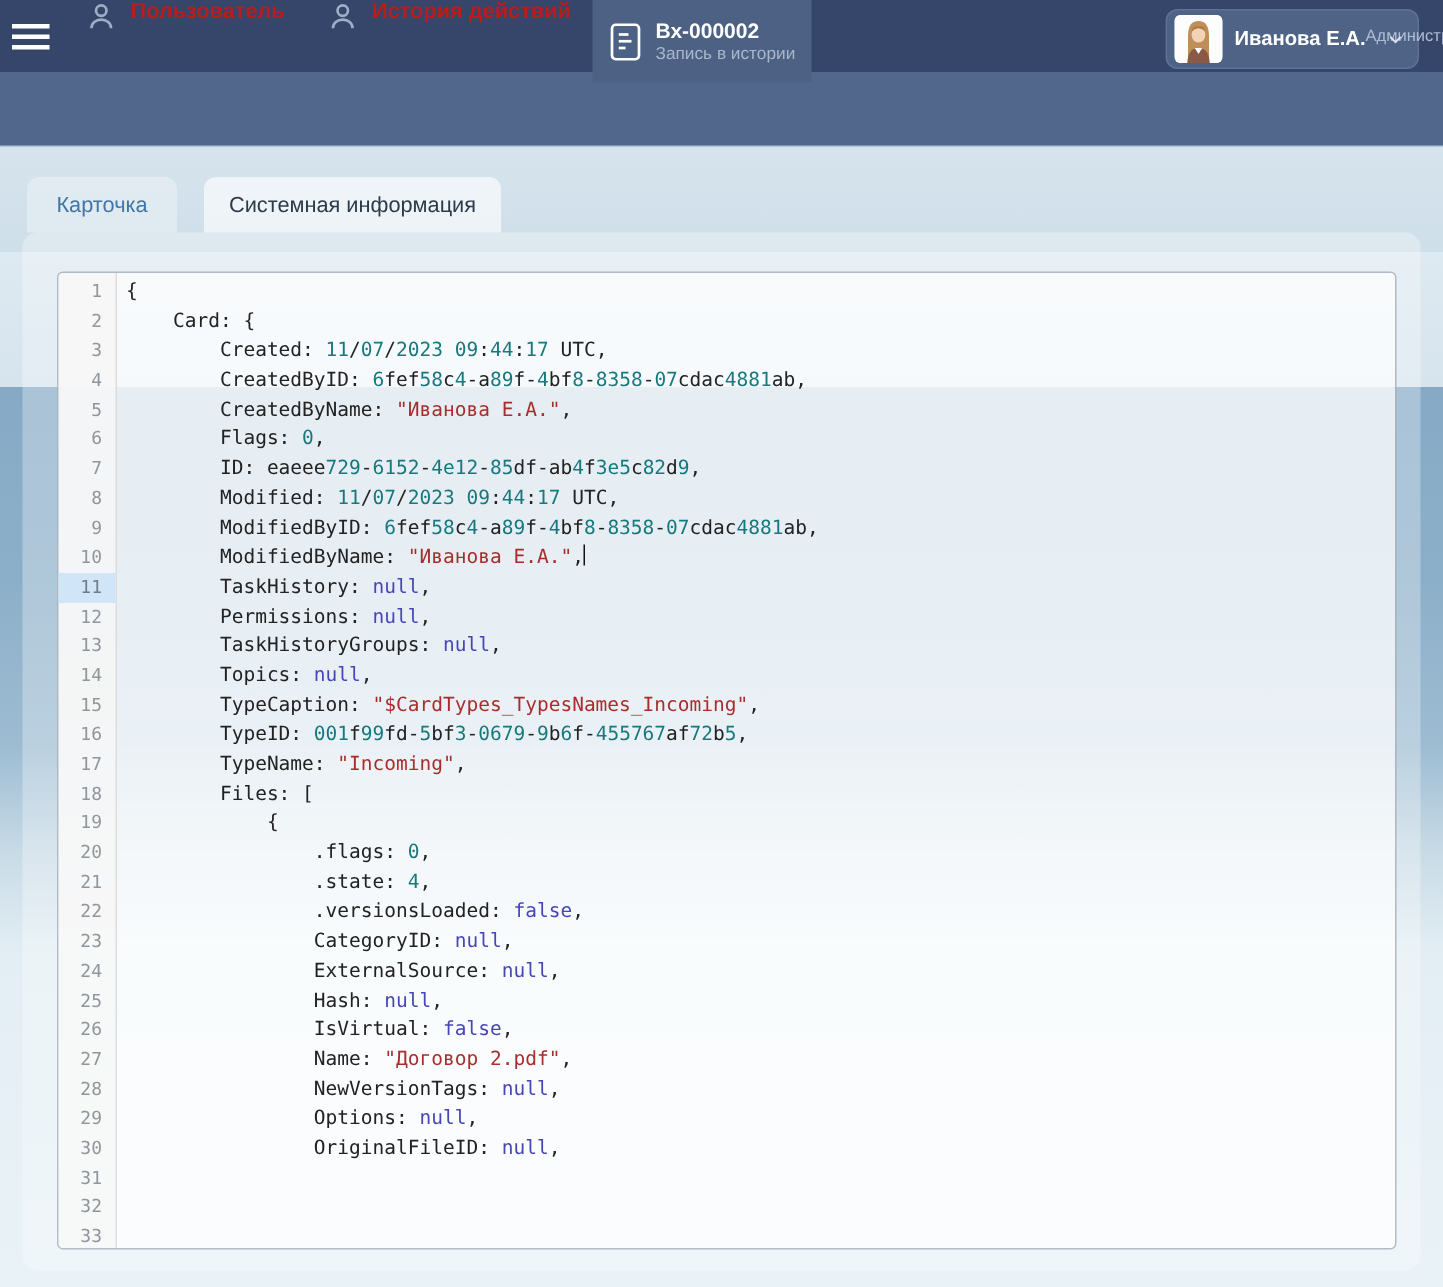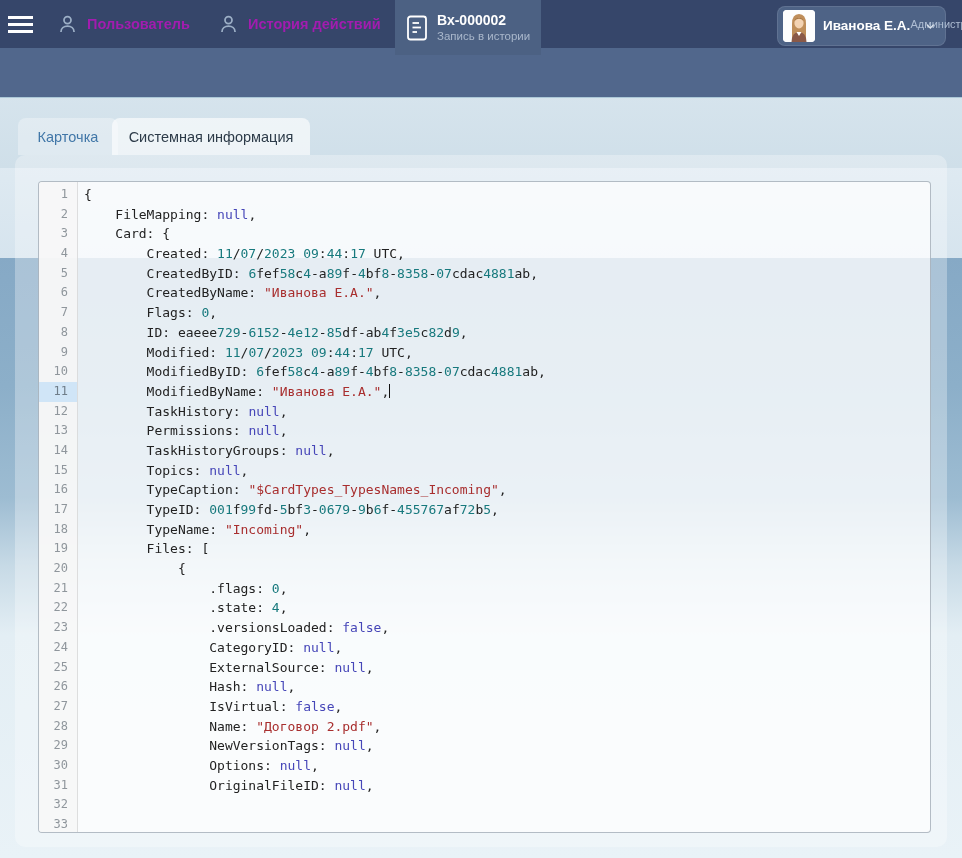--- a/index.html
+++ b/index.html
@@ -23,21 +23,21 @@
     clip-path:polygon(0 20%,8% 40%,17% 26%,28% 46%,39% 30%,51% 48%,62% 32%,75% 50%,86% 34%,100% 46%,100% 100%,0 100%);
   }
 
   
   .topbar { position:absolute; left:0; top:0; width:962px; height:48px; background:#36466a; z-index:30; }
   .band { position:absolute; left:0; top:48px; width:962px; height:49px; background:#51678c; z-index:20; }
 
   .hamburger { position:absolute; left:8px; top:16px; width:26px; height:17px; display:flex; flex-direction:column; justify-content:space-between; cursor:pointer; z-index:35;}
   .hamburger span { display:block; width:25px; height:3px; background:#fff; }
 
-  .nav-tab { position:absolute; top:0; height:48px; display:flex; align-items:center; gap:9px; color:#a21caf; font-weight:700; font-size:14.5px; cursor:pointer; z-index:35; }
+  .nav-tab { position:absolute; top:0; height:48px; display:flex; align-items:flex-start; gap:9px; color:#b91c1c; font-weight:700; font-size:14.5px; cursor:pointer; z-index:35; }
   .nav-tab svg { display:block; }
   .nav-tab1 { left:57px; }
   .nav-tab2 { left:218px; }
 
   .active-nav-tab { position:absolute; left:395px; top:0; width:146px; height:55px; background:#4c6183; display:flex; align-items:center; z-index:35; cursor:pointer; }
   .active-nav-tab .doc { margin-left:11px; }
   .active-nav-tab .txt { margin-left:9px; display:flex; flex-direction:column; }
   .active-nav-tab .title { color:#ffffff; font-weight:700; font-size:14px; line-height:17px; }
   .active-nav-tab .sub { color:#a9b7cb; font-size:11.5px; line-height:14px; }
 
@@ -46,21 +46,21 @@
   .user-txt { margin-left:8px; display:flex; flex-direction:row; min-width:0; }
   .user-name { color:#ffffff; font-weight:700; font-size:13.5px; line-height:16px; white-space:nowrap; }
   .user-role { color:#aebdd3; font-size:11px; line-height:13px; white-space:nowrap; }
   .chevron { margin-left:auto; margin-right:10px; }
 
   
   .panel { position:absolute; left:15px; top:155px; width:932px; height:692px; background:rgba(255,255,255,.30); border-radius:10px; z-index:5; }
 
   .ctab { position:absolute; top:118px; height:37px; border-radius:8px 8px 0 0; display:flex; align-items:center; justify-content:center; font-size:14.5px; cursor:pointer; z-index:6; }
   .ctab-card { left:18px; width:100px; background:rgba(255,255,255,.32); color:#4177a8; }
-  .ctab-sys { left:112px; width:198px; background:rgba(255,255,255,.62); color:#2d3b49; }
+  .ctab-sys { left:136px; width:198px; background:rgba(255,255,255,.62); color:#2d3b49; }
 
   
   .editor { position:absolute; left:38px; top:181px; width:893px; height:652px; background:rgba(255,255,255,.70); border:1px solid rgba(120,135,150,.55); border-radius:4px; display:flex; overflow:hidden; z-index:10; }
   .gutter { width:39px; flex:none; background:rgba(246,246,247,.82); border-right:1px solid rgba(0,0,0,.10); padding-top:3px; }
   .gutter .ln { height:19.7px; line-height:19.7px; text-align:right; padding-right:9px; font-family:"DejaVu Sans Mono", monospace; font-size:12px; color:#8f969c; }
   .gutter .ln.active { background:#d0e5f7; color:#6f7d89; }
   .code { flex:1; padding:3px 0 0 6px; font-family:"DejaVu Sans Mono", monospace; font-size:13px; color:#222; cursor:text; }
   .code .row { height:19.7px; line-height:19.7px; white-space:pre; }
   .code .s { color:#a82e2e; }
   .code .n { color:#17797d; }
@@ -172,21 +172,20 @@
       <div class="ln">27</div>
       <div class="ln">28</div>
       <div class="ln">29</div>
       <div class="ln">30</div>
       <div class="ln">31</div>
       <div class="ln">32</div>
       <div class="ln">33</div>
     </div>
   <div class="code" id="code">
       <div class="row">{</div>
-      <div class="row">    FileMapping: <span class="k">null</span>,</div>
       <div class="row">    Card: {</div>
       <div class="row">        Created: <span class="n">11</span>/<span class="n">07</span>/<span class="n">2023</span> <span class="n">09</span>:<span class="n">44</span>:<span class="n">17</span> UTC,</div>
       <div class="row">        CreatedByID: <span class="n">6</span>fef<span class="n">58</span>c<span class="n">4</span>-a<span class="n">89</span>f-<span class="n">4</span>bf<span class="n">8</span>-<span class="n">8358</span>-<span class="n">07</span>cdac<span class="n">4881</span>ab,</div>
       <div class="row">        CreatedByName: <span class="s">"Иванова Е.А."</span>,</div>
       <div class="row">        Flags: <span class="n">0</span>,</div>
       <div class="row">        ID: eaeee<span class="n">729</span>-<span class="n">6152</span>-<span class="n">4e12</span>-<span class="n">85</span>df-ab<span class="n">4</span>f<span class="n">3e5</span>c<span class="n">82</span>d<span class="n">9</span>,</div>
       <div class="row">        Modified: <span class="n">11</span>/<span class="n">07</span>/<span class="n">2023</span> <span class="n">09</span>:<span class="n">44</span>:<span class="n">17</span> UTC,</div>
       <div class="row">        ModifiedByID: <span class="n">6</span>fef<span class="n">58</span>c<span class="n">4</span>-a<span class="n">89</span>f-<span class="n">4</span>bf<span class="n">8</span>-<span class="n">8358</span>-<span class="n">07</span>cdac<span class="n">4881</span>ab,</div>
       <div class="row">        ModifiedByName: <span class="s">"Иванова Е.А."</span>,<span class="caret"></span></div>
       <div class="row">        TaskHistory: <span class="k">null</span>,</div>

